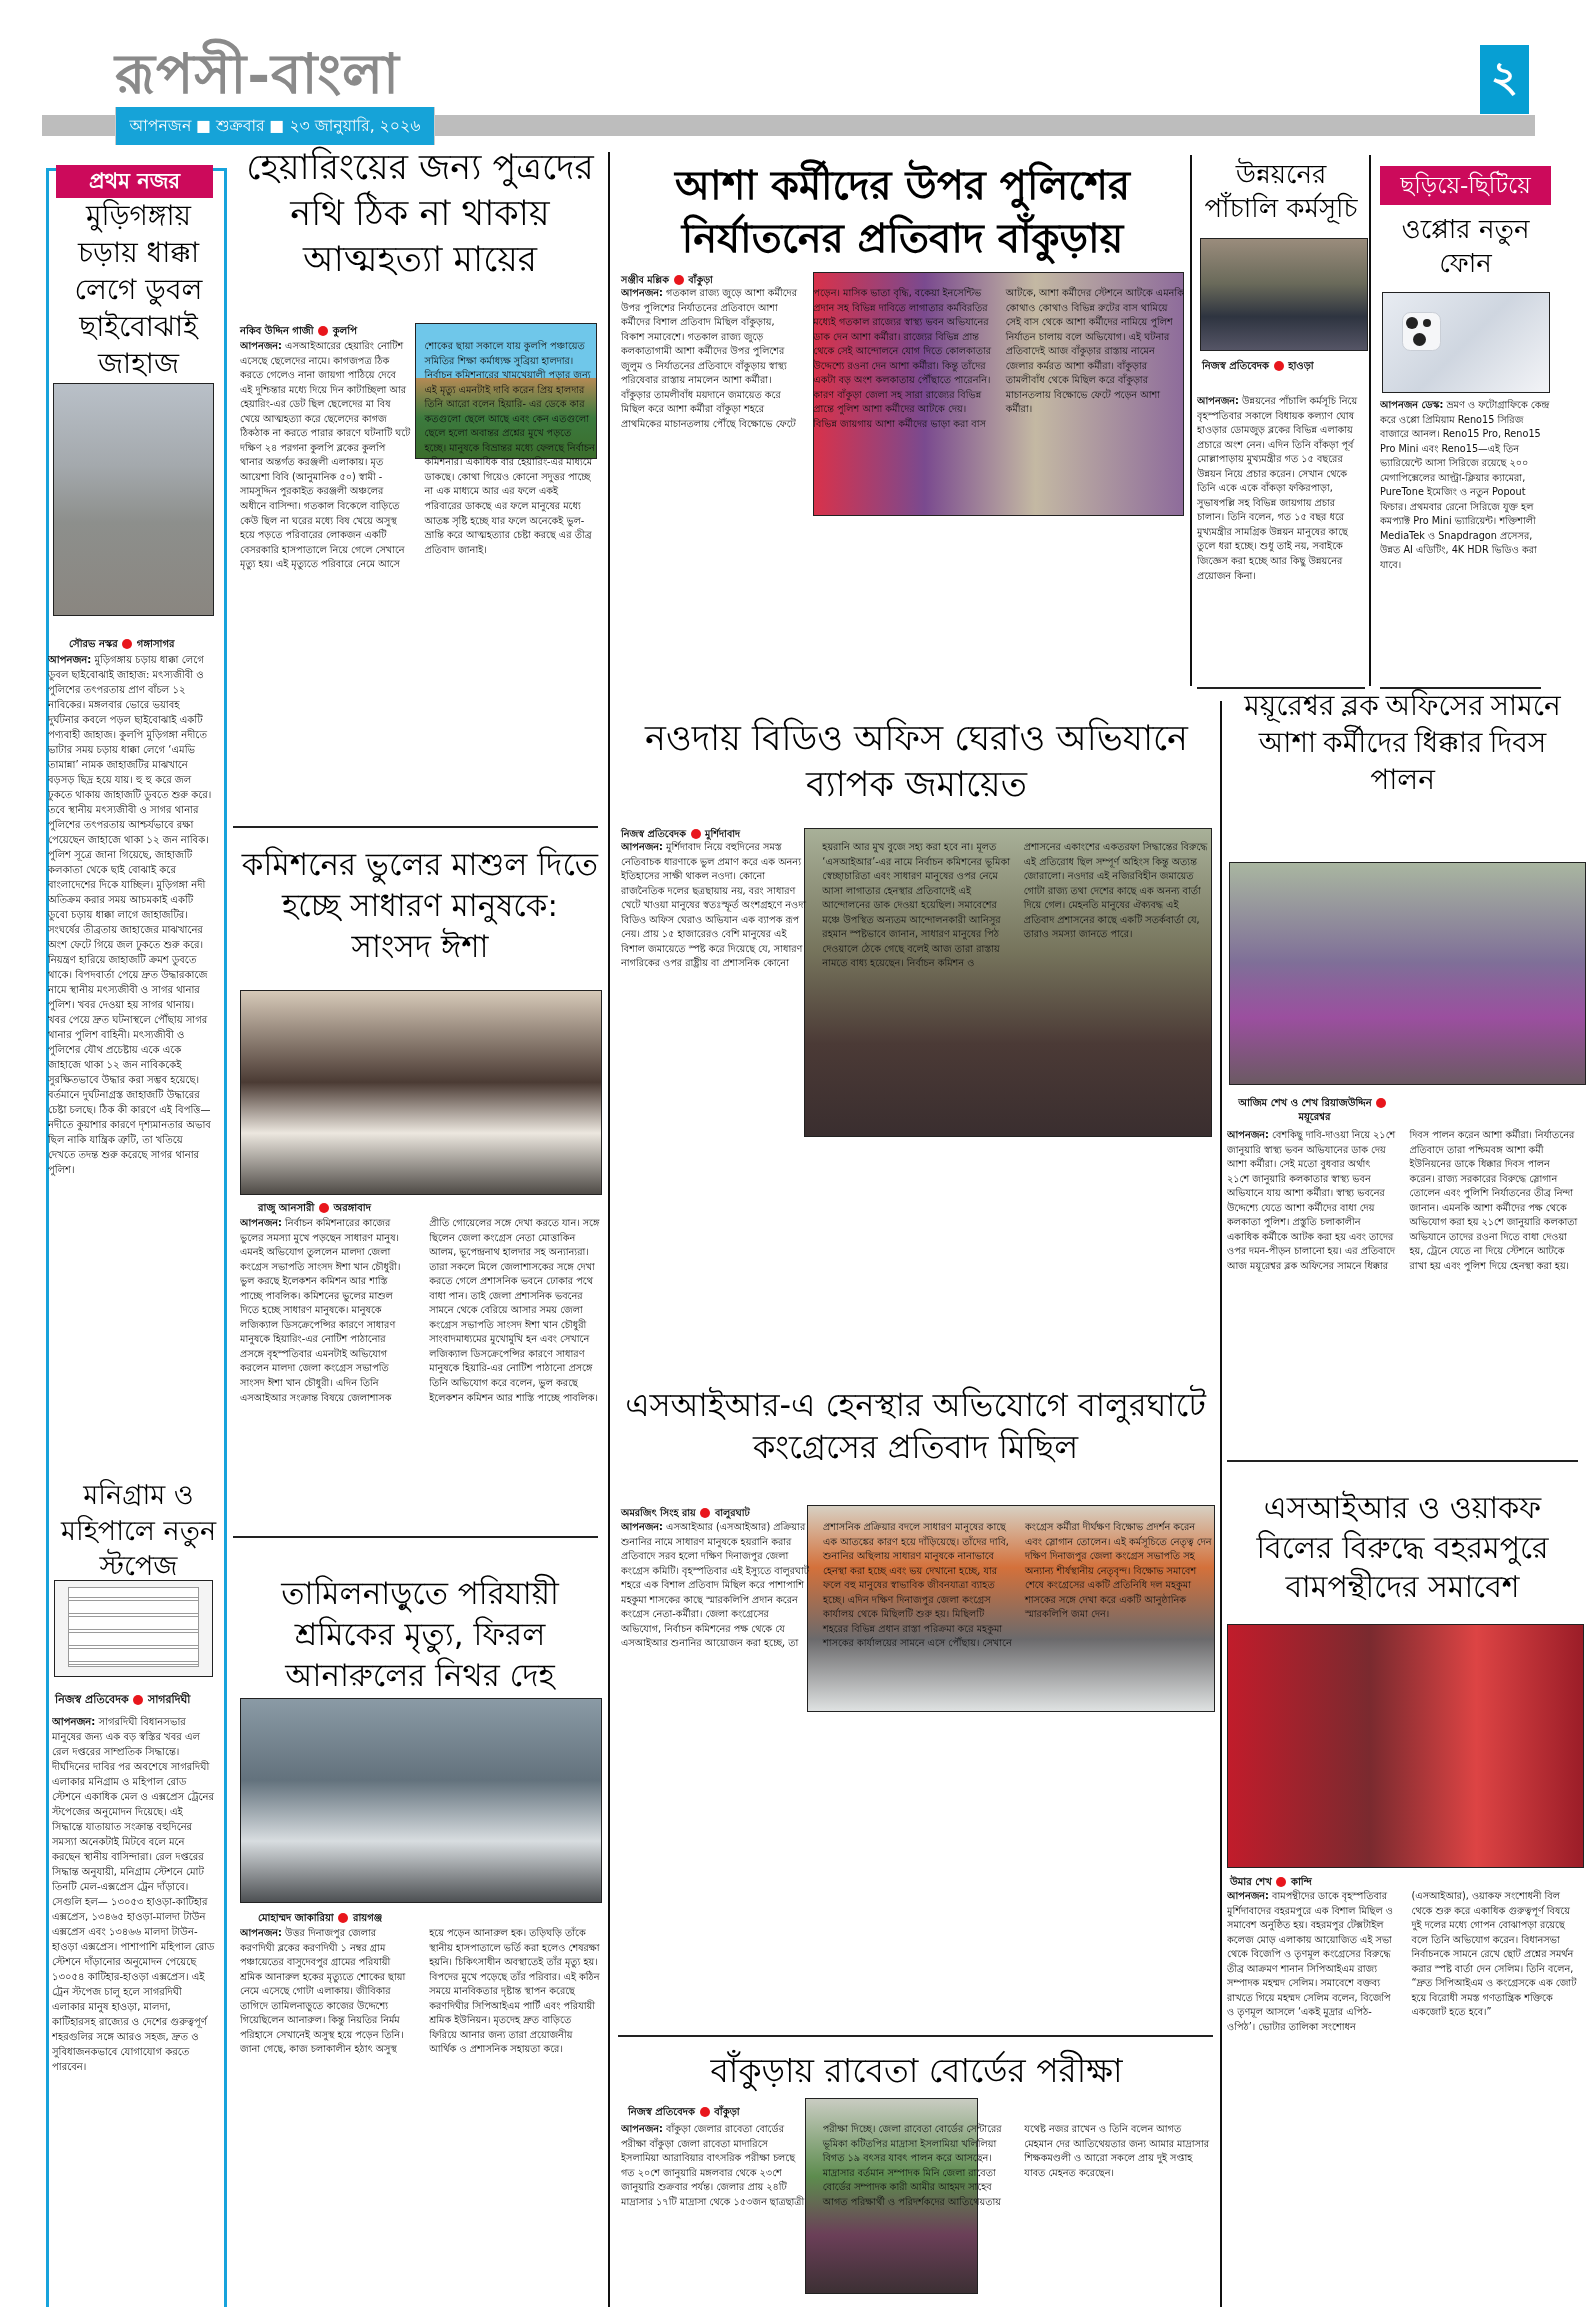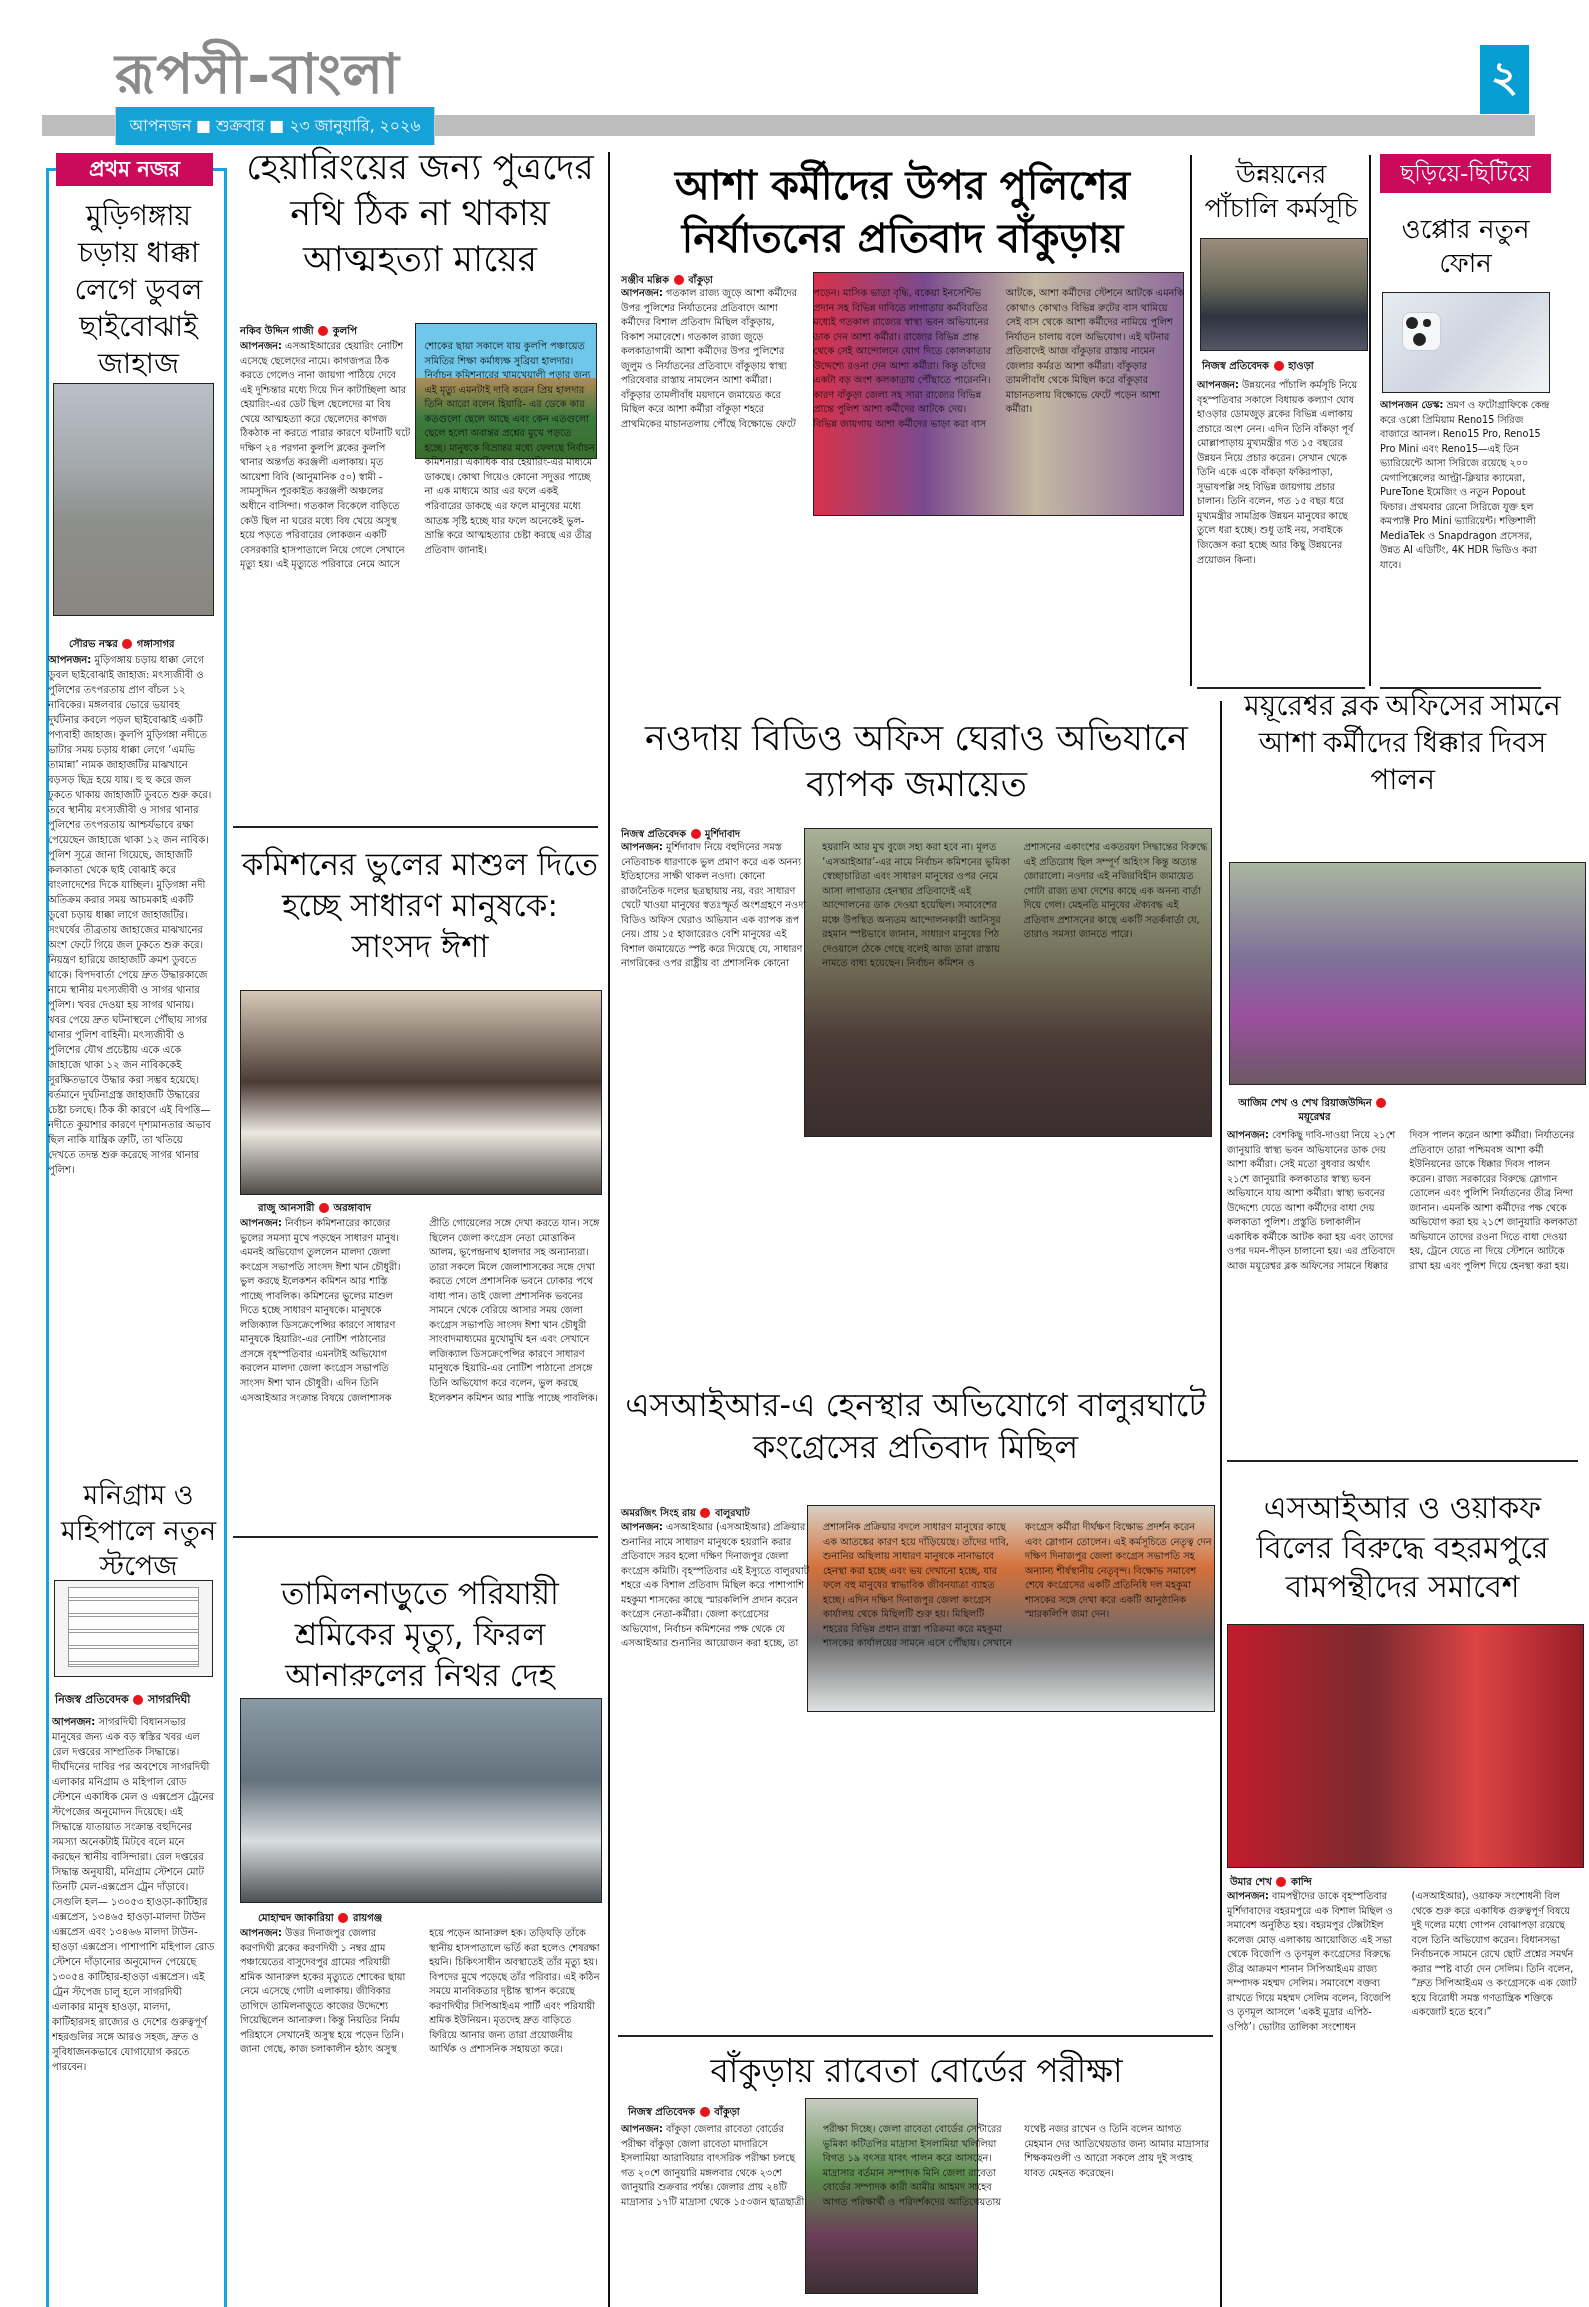--- a/index.html
+++ b/index.html
@@ -19,21 +19,21 @@
   .vrule { background:#111; width:1.8px; }
   .hrule { background:#222; height:2.3px; }
   .headline { font-weight:bold; text-align:center; line-height:1.32; color:#000;
               font-family:"DejaVu Sans", sans-serif; }
   .byline { font-size:10px; font-weight:bold; white-space:nowrap; }
   .byline .dot { display:inline-block; width:10px; height:10px; border-radius:50%; background:#e8161c;
                  vertical-align:middle; margin:0 4.6px; }
   .body-text { font-size:9.7px; line-height:1.5; text-align:left; color:#111; overflow:hidden; }
   .body-text b { font-weight:bold;text-align:center; }
   .photo { border:1.4px solid #222; overflow:hidden; }
-  .kicker { background:#cc0a5b; color:#fff; font-weight:bold; text-align:center; }
+  .kicker { background:#cc0a5b; color:#fff; font-weight:bold; text-align:center;margin-top:12px; }
   .sidebar-box { border:3.7px solid #17a3dc; }
   
   .ph-river { background:linear-gradient(#b9c0c8 0%, #a4a9ad 35%, #8d8f8c 60%, #8a8680 100%); }
   .ph-woman { background:linear-gradient(#6fc7ea 0%, #6fc7ea 40%, #b68a55 40%, #3b7a3e 70%, #3b6d2c 100%); }
   .ph-march { background:linear-gradient(90deg,#d8324b 0%, #7a4a8f 30%, #c4b9a3 60%, #8e6c9b 100%); }
   .ph-walk { background:linear-gradient(#9a8c7c 0%, #6a6a5a 40%, #2e3440 70%, #556 100%); }
   .ph-phone { background:linear-gradient(135deg,#e8ecf2 0%, #cfd6e0 50%, #f3f4f7 100%); }
   .ph-crowd { background:linear-gradient(#a8b098 0%, #76745c 40%, #4b3a36 70%, #3a2e2f 100%); }
   .ph-asha { background:linear-gradient(#a9b6a0 0%, #7f6f98 45%, #9b4f9f 70%, #6b5a63 100%); }
   .ph-press { background:linear-gradient(#d6c9b8 0%, #4b3b34 45%, #ece7df 70%, #4f4b47 100%); }
@@ -121,21 +121,21 @@
 <div class="abs body-text" style="left:621px; top:286px; width:563px; height:406px; column-count:3; column-gap:14px;">
   <b>আপনজন:</b>
   <span>গতকাল রাজ্য জুড়ে আশা কর্মীদের উপর পুলিশের নির্যাতনের প্রতিবাদে আশা কর্মীদের বিশাল প্রতিবাদ মিছিল বাঁকুড়ায়, বিকাশ সমাবেশে। গতকাল রাজ্য জুড়ে কলকাতাগামী আশা কর্মীদের উপর পুলিশের জুলুম ও নির্যাতনের প্রতিবাদে বাঁকুড়ায় স্বাস্থ্য পরিষেবার রাস্তায় নামলেন আশা কর্মীরা। বাঁকুড়ার তামলীবাঁধ ময়দানে জমায়েত করে মিছিল করে আশা কর্মীরা বাঁকুড়া শহরে প্রাথমিকের মাচানতলায় পৌঁছে বিক্ষোভে ফেটে পড়েন। মাসিক ভাতা বৃদ্ধি, বকেয়া ইনসেন্টিভ প্রদান সহ বিভিন্ন দাবিতে লাগাতার কর্মবিরতির মধ্যেই গতকাল রাজ্যের স্বাস্থ্য ভবন অভিযানের ডাক দেন আশা কর্মীরা। রাজ্যের বিভিন্ন প্রান্ত থেকে সেই আন্দোলনে যোগ দিতে কোলকাতার উদ্দেশ্যে রওনা দেন আশা কর্মীরা। কিন্তু তাঁদের একটা বড় অংশ কলকাতায় পৌঁছাতে পারেননি। কারণ বাঁকুড়া জেলা সহ সারা রাজ্যের বিভিন্ন প্রান্তে পুলিশ আশা কর্মীদের আটকে দেয়। বিভিন্ন জায়গায় আশা কর্মীদের ভাড়া করা বাস আটকে, আশা কর্মীদের স্টেশনে আটকে এমনকি কোথাও কোথাও বিভিন্ন রুটের বাস থামিয়ে সেই বাস থেকে আশা কর্মীদের নামিয়ে পুলিশ নির্যাতন চালায় বলে অভিযোগ। এই ঘটনার প্রতিবাদেই আজ বাঁকুড়ার রাস্তায় নামেন জেলার কর্মরত আশা কর্মীরা। বাঁকুড়ার তামলীবাঁধ থেকে মিছিল করে বাঁকুড়ার মাচানতলায় বিক্ষোভে ফেটে পড়েন আশা কর্মীরা।</span>
 </div>
 
 <div class="abs headline" style="left:1197px; top:157px; width:168px; font-size:26px; font-weight:normal;">উন্নয়নের পাঁচালি কর্মসূচি</div>
 <div class="abs photo ph-walk" style="left:1200px; top:238px; width:166px; height:111px;"></div>
 <div class="abs byline" style="left:1202px; top:358px;">
   <span>নিজস্ব প্রতিবেদক</span><span class="dot"></span><span>হাওড়া</span>
 </div>
-<div class="abs body-text" style="left:1197px; top:378px; width:168px; height:295px;">
+<div class="abs body-text" style="left:1197px; top:394px; width:168px; height:295px;">
   <b>আপনজন:</b>
   <span>উন্নয়নের পাঁচালি কর্মসূচি নিয়ে বৃহস্পতিবার সকালে বিধায়ক কল্যাণ ঘোষ হাওড়ার ডোমজুড় ব্লকের বিভিন্ন এলাকায় প্রচারে অংশ নেন। এদিন তিনি বাঁকড়া পূর্ব মোল্লাপাড়ায় মুখ্যমন্ত্রীর গত ১৫ বছরের উন্নয়ন নিয়ে প্রচার করেন। সেখান থেকে তিনি একে একে বাঁকড়া ফকিরপাড়া, সুভাষপল্লি সহ বিভিন্ন জায়গায় প্রচার চালান। তিনি বলেন, গত ১৫ বছর ধরে মুখ্যমন্ত্রীর সামগ্রিক উন্নয়ন মানুষের কাছে তুলে ধরা হচ্ছে। শুধু তাই নয়, সবাইকে জিজ্ঞেস করা হচ্ছে আর কিছু উন্নয়নের প্রয়োজন কিনা।</span>
 </div>
 
 <div class="abs kicker" style="left:1380px; top:154px; width:171px; height:39px; font-size:23px; line-height:39px; font-weight:normal;">ছড়িয়ে-ছিটিয়ে</div>
 <div class="abs headline" style="left:1380px; top:212px; width:171px; font-size:26px; font-weight:normal;">ওপ্পোর নতুন ফোন</div>
 <div class="abs photo ph-phone" style="left:1382px; top:292px; width:166px; height:99px;">
   <div style="position:absolute; left:18.5px; top:18.5px; width:37px; height:37px; border-radius:8.3px; background:#f5f6f8; border:0.9px solid #c9ced6;">
     <div style="position:absolute; left:3.7px; top:4.6px; width:12px; height:12px; border-radius:50%; background:#222;"></div>
     <div style="position:absolute; left:20px; top:6.5px; width:8.3px; height:8.3px; border-radius:50%; background:#222;"></div>

